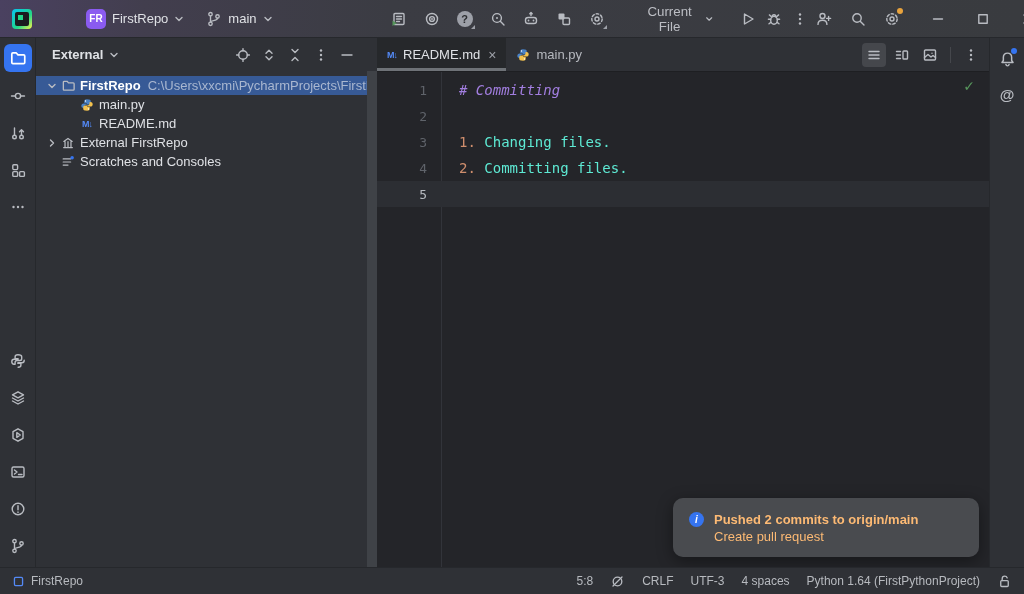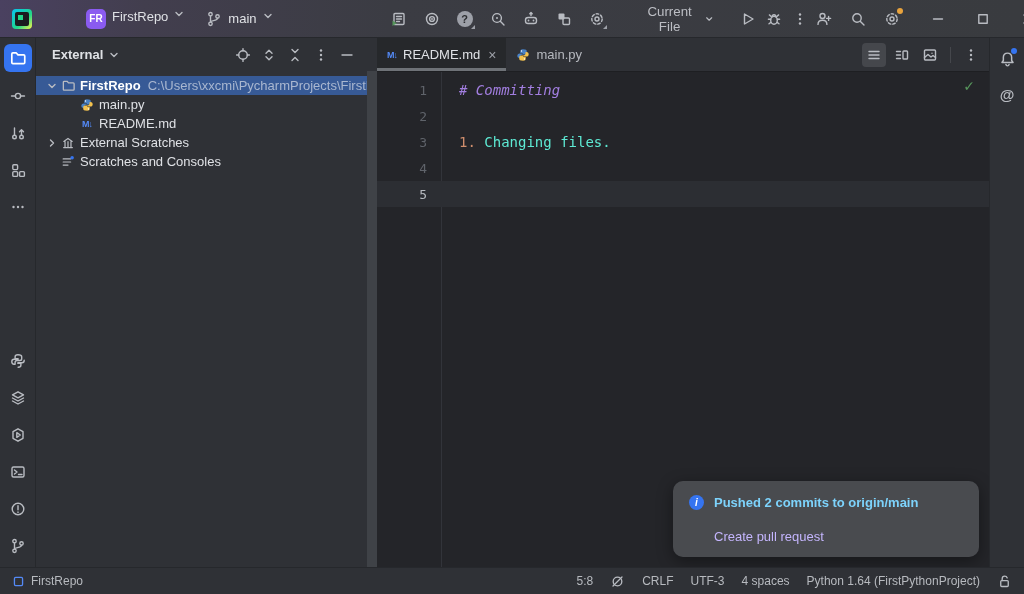--- a/index.html
+++ b/index.html
@@ -14,21 +14,21 @@
   
   .titlebar{height:38px;display:flex;align-items:center;
     background:linear-gradient(90deg,#4a4160 0%,#423e4e 14%,#3b3c43 38%,#393b3f 100%);
     border-bottom:1px solid #26282c;box-sizing:border-box;}
   .app-logo{width:20px;height:20px;margin-left:12px;border-radius:4px;position:relative;flex:none;
     background:linear-gradient(135deg,#07c3f2 0%,#21d789 60%,#fcf84a 100%);}
   .app-logo::after{content:"";position:absolute;inset:3px;background:#1b1c1f;border-radius:2px;}
   .app-logo::before{content:"";position:absolute;left:6px;top:6px;width:5px;height:5px;background:#21d789;z-index:1;}
   .burger{margin-left:16px;display:flex;flex-direction:column;gap:3px;width:16px;flex:none}
   .burger i{height:2px;background:#c6c9ce;border-radius:1px}
-  .tb-widget{display:flex;align-items:flex-start;gap:6px;padding:4px 6px;border-radius:6px}
+  .tb-widget{display:flex;align-items:center;gap:6px;padding:4px 6px;border-radius:6px}
   .proj-widget{margin-left:16px}
   .badge{width:20px;height:20px;border-radius:5px;background:#8a5bf0;color:#fff;
     font-size:10px;font-weight:bold;display:flex;align-items:center;justify-content:center}
   .branch-widget{margin-left:10px;color:#dfe1e5}
   .plugin-icons{display:flex;align-items:center;gap:9px;margin-left:108px}
   .plugin-icons .icbtn{width:24px;height:24px;position:relative}
   .qbubble{width:16px;height:16px;border-radius:50%;background:#9da0a8;color:#2b2d30;
     font-size:11px;font-weight:bold;display:flex;align-items:center;justify-content:center}
   .corner{position:absolute;right:2px;bottom:2px;width:0;height:0;border-left:4px solid transparent;border-bottom:4px solid #9da0a8}
   .run-widget{display:flex;align-items:center;margin-left:26px;gap:4px}
@@ -96,22 +96,22 @@
   .md-h{color:#a27ee0;font-style:italic}
   .md-n{color:#cf8e6d}
   .md-t{color:#5eead4}
   .inspect-ok{position:absolute;top:6px;right:14px;color:#57965c;font-size:14px;font-family:"DejaVu Sans",sans-serif}
 
   .toast{position:absolute;right:10px;bottom:10px;width:306px;background:rgba(74,76,81,.97);
     border-radius:10px;padding:13px 16px;box-sizing:border-box;display:flex;gap:10px;
     font-family:"Liberation Sans","DejaVu Sans",sans-serif;box-shadow:0 4px 16px rgba(0,0,0,.4)}
   .info-ic{width:15px;height:15px;flex:none;margin-top:1px;border-radius:50%;background:#3574f0;color:#fff;
     font-size:10px;font-weight:bold;font-style:italic;display:flex;align-items:center;justify-content:center}
-  .toast-msg{font-size:13px;font-weight:bold;color:#7dd3fc;line-height:17px}
-  .toast-link{font-size:13px;color:#c4b5fd;margin-top:18px;cursor:pointer}
+  .toast-msg{font-size:13px;font-weight:bold;color:#fdba74;line-height:17px}
+  .toast-link{font-size:13px;color:#fdba74;margin-top:1px;cursor:pointer}
 
   
   .statusbar{position:absolute;left:0;right:0;bottom:0;height:27px;display:flex;align-items:center;
     padding:0 12px;box-sizing:border-box;border-top:1px solid #26282c;background:#2f3136;
     color:#b7babf;font-size:12px}
   .sb-left{display:flex;align-items:center;gap:6px}
   .sb-right{margin-left:auto;display:flex;align-items:center;gap:17px}
   .sb-item{display:flex;align-items:center}
 </style>
 </head>
@@ -417,21 +417,21 @@
           <span class="chev">
             <svg width="10" height="10" viewBox="0 0 10 10">
                 <path class="st" d="M3.5 2l3 3-3 3"></path>
               </svg>
             </span>
           <span class="ticon">
             <svg width="14" height="14" viewBox="0 0 16 16">
                 <path class="st" d="M3.2 6.2L8 2.8l4.8 3.4M3 13.2h10M4.6 6.5v6.4M8 6.5v6.4M11.4 6.5v6.4"></path>
               </svg>
             </span>
-          <span class="tname">External Scratches</span>
+          <span class="tname">External FirstRepo</span>
         </div>
 
         <div class="trow" style="padding-left:24px">
           <span class="ticon">
             <svg width="14" height="14" viewBox="0 0 16 16">
                 <path class="st" d="M2.5 4.5h8.5M2.5 8h8.5M2.5 11.5h5.5"></path>
                 <circle fill="#3574f0" cx="12.7" cy="3.2" r="2"></circle>
               </svg>
             </span>
           <span class="tname">Scratches and Consoles</span>
@@ -500,20 +500,21 @@
         <div class="cline">
           <span class="ln">2</span>
           <span class="code"></span>
         </div>
         <div class="cline">
           <span class="ln">3</span>
           <span class="code"><span class="md-n">1.</span><span class="md-t"> Changing files.</span></span>
         </div>
         <div class="cline">
           <span class="ln">4</span>
+          <span class="code"><span class="md-n">2.</span><span class="md-t"> Committing files.</span></span>
         </div>
         <div class="cline current">
           <span class="ln">5</span>
         </div>
 
         <span class="inspect-ok">✓</span>
 
         <div class="toast">
           <span class="info-ic">i</span>
           <div>

